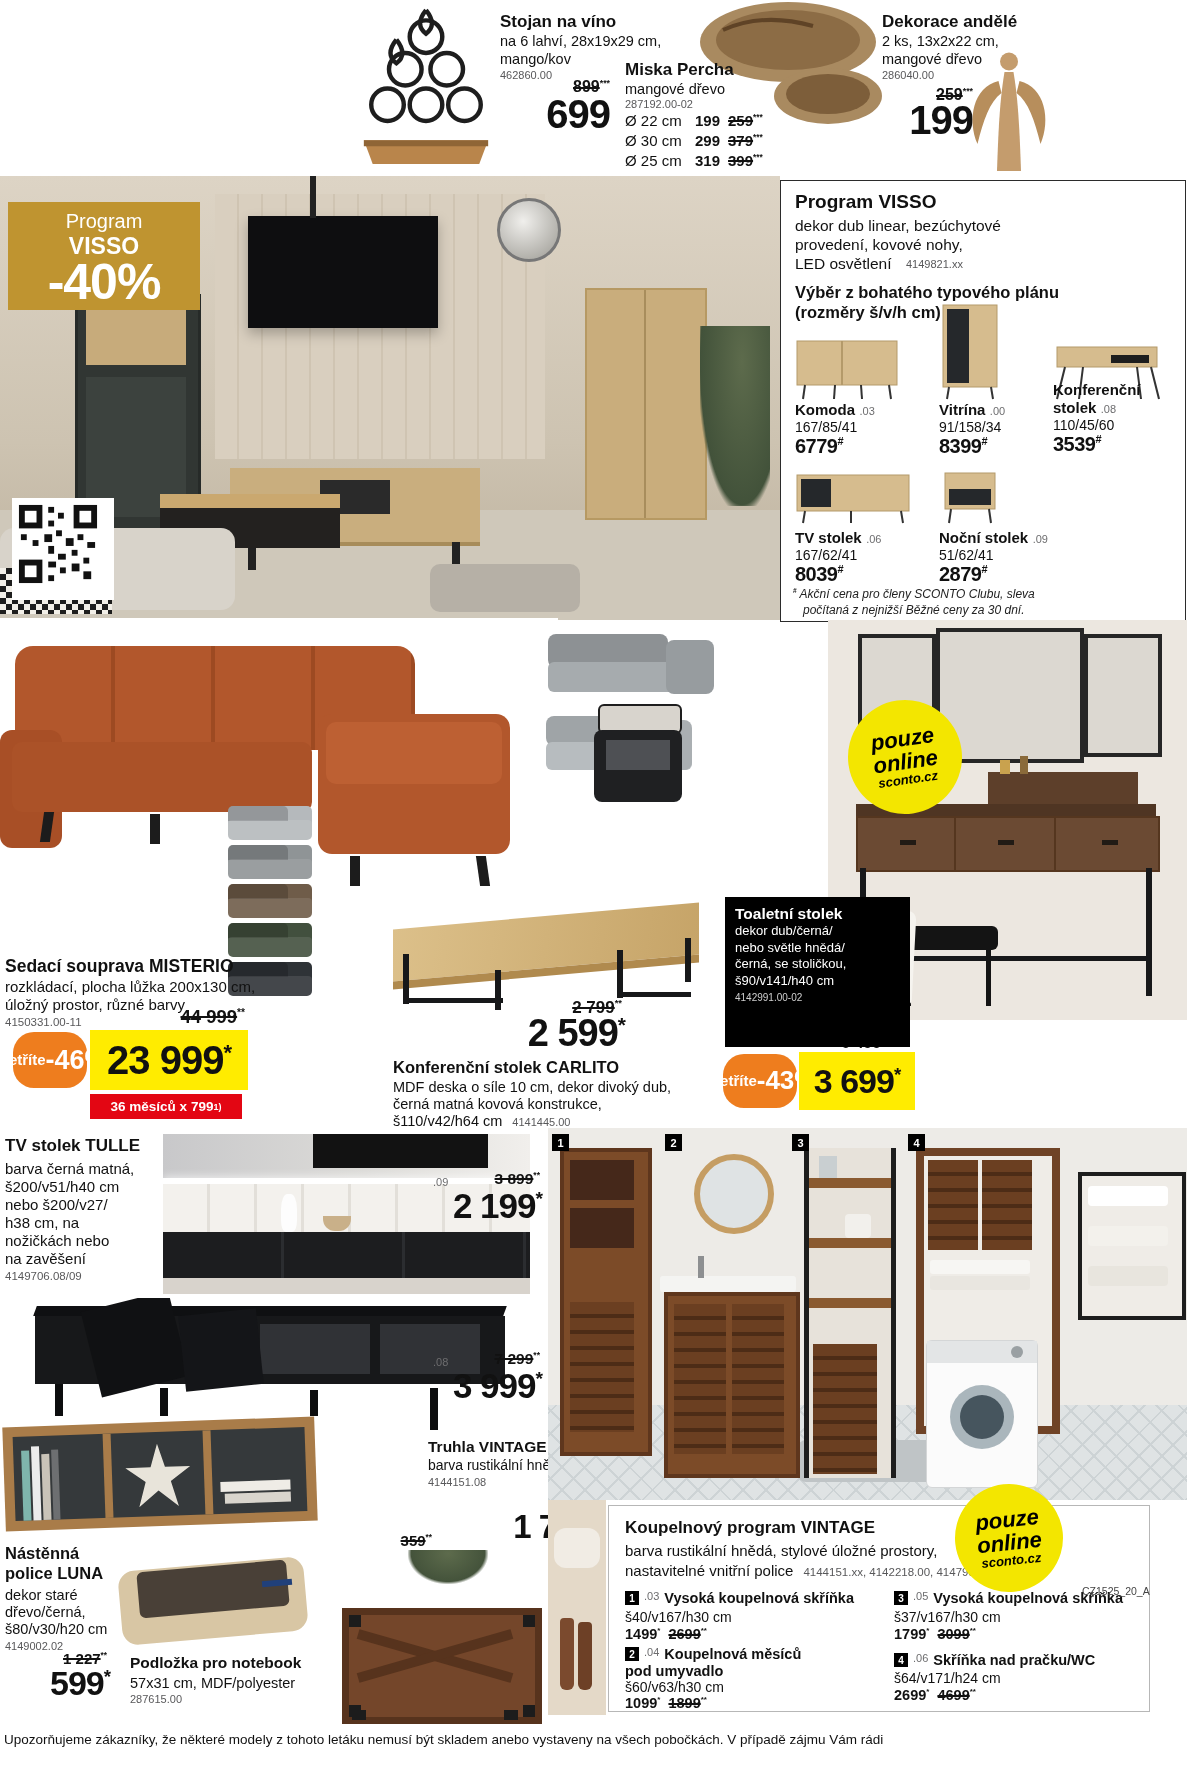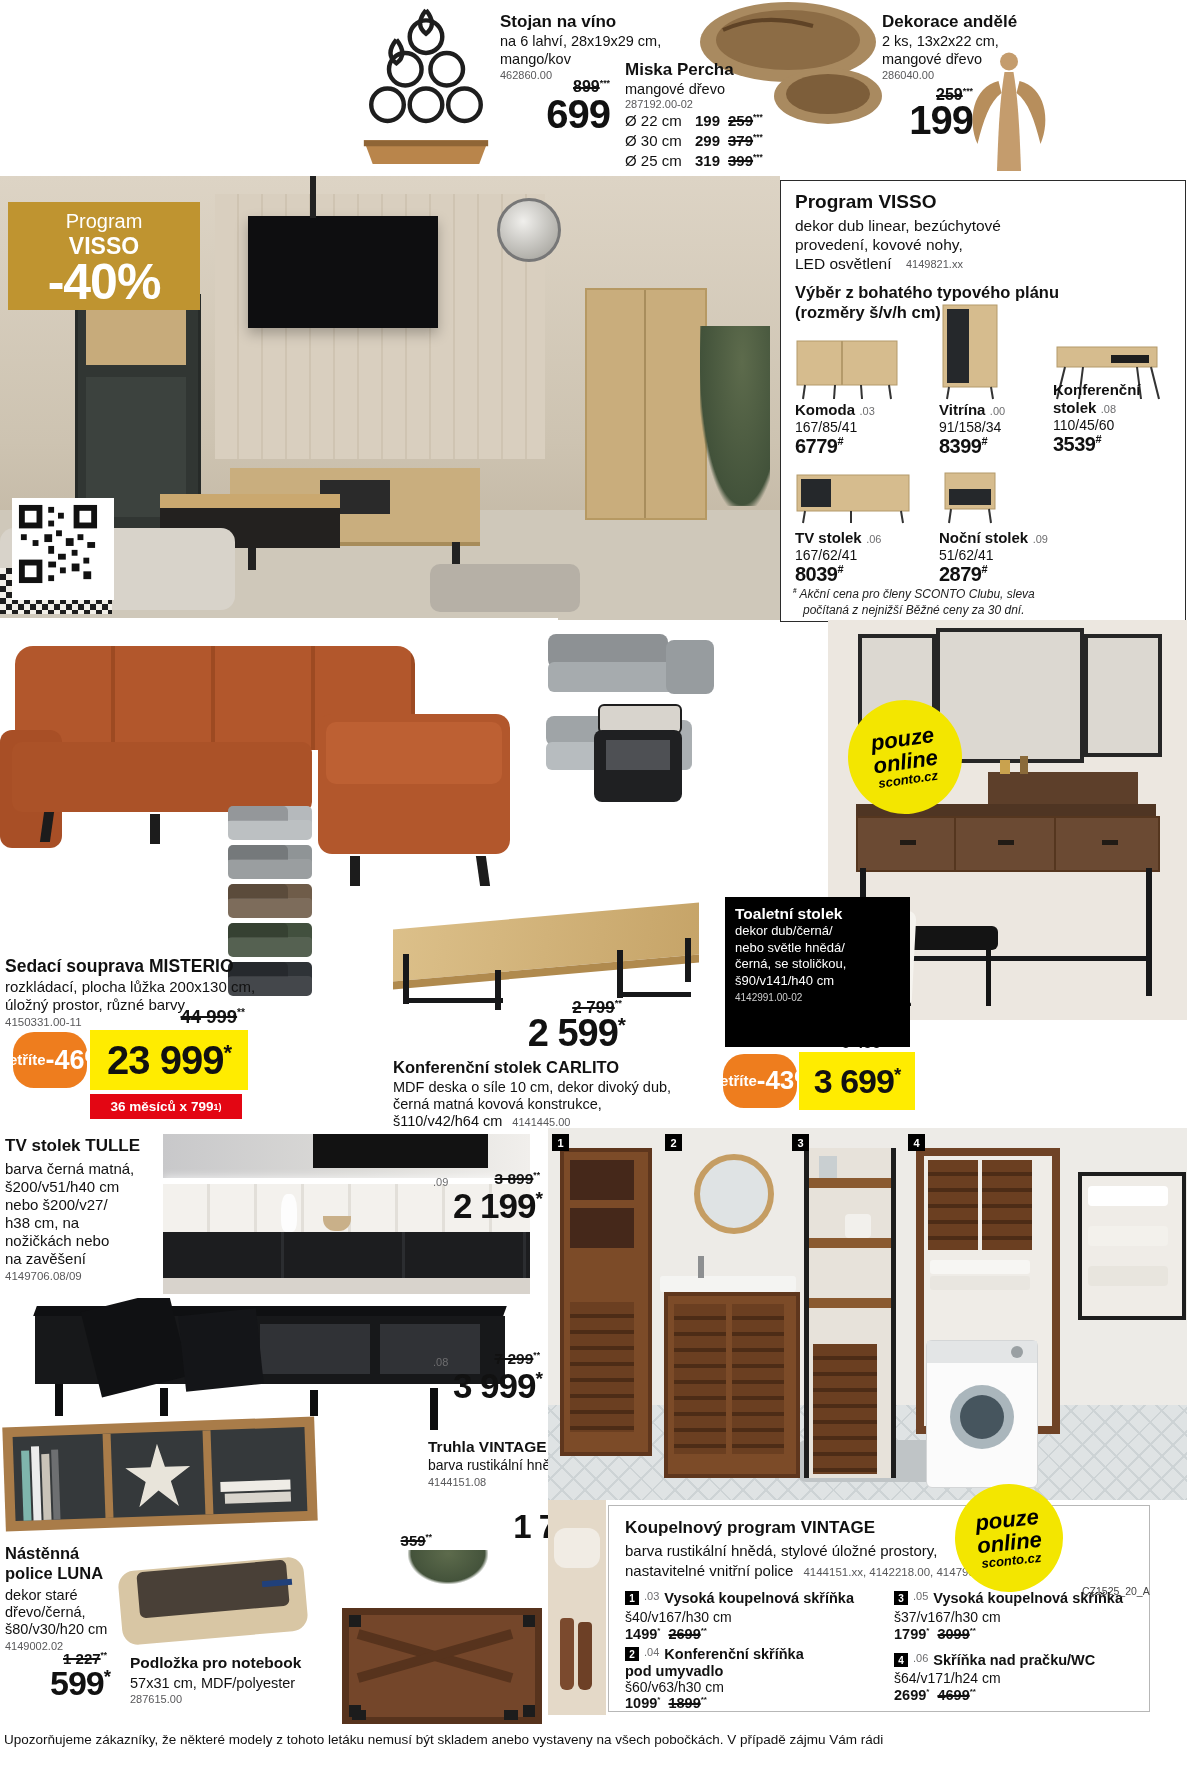--- a/index.html
+++ b/index.html
@@ -566,21 +566,21 @@
     </div>
     <div class="abs" style="left:16px;top:103px;font-size:14px;">š40/v167/h30 cm</div>
     <div class="abs b" style="left:16px;top:120px;font-size:14.5px;">
       <span>1499</span><span class="sup">*</span>
       &nbsp;<s>2699</s><span class="sup">**</span>
     </div>
 
     <div class="abs bitem-line" style="left:16px;top:140px;">
       <span class="bitem-tag">2</span>
       <span class="var">.04</span>
-      <span>Konferenční skříňka</span>
+      <span>Koupelnová měsíců</span>
     </div>
     <div class="abs b" style="left:16px;top:157px;font-size:14.5px;">pod umyvadlo</div>
     <div class="abs" style="left:16px;top:173px;font-size:14px;">š60/v63/h30 cm</div>
     <div class="abs b" style="left:16px;top:189px;font-size:14.5px;">
       <span>1099</span><span class="sup">*</span>
       &nbsp;<s>1899</s><span class="sup">**</span>
     </div>
 
     <div class="abs bitem-line" style="left:285px;top:84px;">
       <span class="bitem-tag">3</span>

